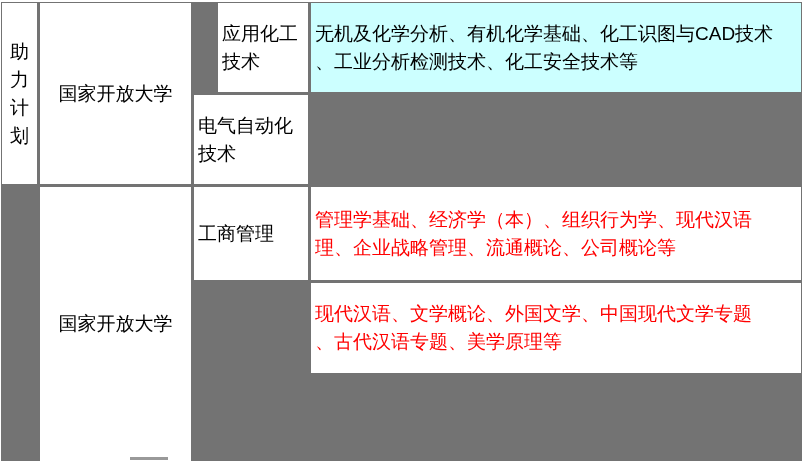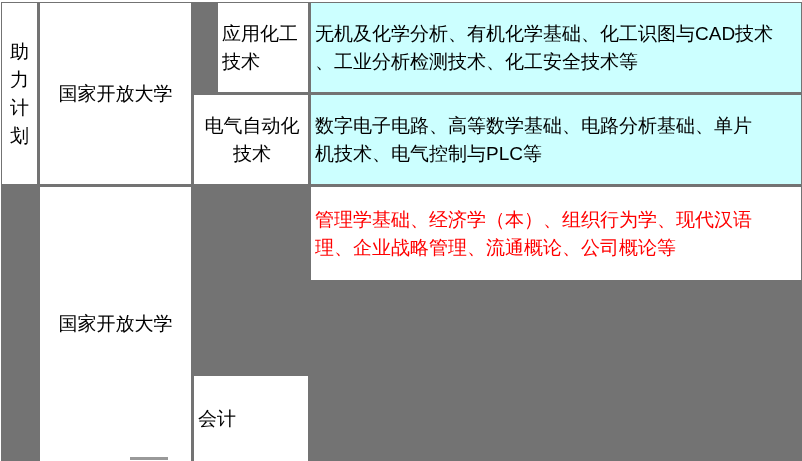--- a/index.html
+++ b/index.html
@@ -50,21 +50,21 @@
   }
   .courses-text {
     white-space: pre-line;
   }
 
   
   .cat-1    { grid-column: 1; grid-row: 1 / span 2; }
   .school-1 { grid-column: 2; grid-row: 1 / span 2; }
   .major-1  { grid-column: 3; grid-row: 1; margin-left: 24px; }
   .course-1 { grid-column: 4; grid-row: 1; }
-  .major-2  { grid-column: 3; grid-row: 2; text-align: center; }
+  .major-2  { grid-column: 3; grid-row: 2; }
   .course-2 { grid-column: 4; grid-row: 2; }
   .cat-2    { grid-column: 1; grid-row: 3 / span 3; }
   .school-2 { grid-column: 2; grid-row: 3 / span 3; }
   .major-3  { grid-column: 3; grid-row: 3; }
   .course-3 { grid-column: 4; grid-row: 3; }
   .major-4  { grid-column: 3; grid-row: 4; }
   .course-4 { grid-column: 4; grid-row: 4; }
   .major-5  { grid-column: 3; grid-row: 5; }
   .course-5 { grid-column: 4; grid-row: 5; }
 
@@ -96,37 +96,37 @@
       <span>应用化工技术</span>
     </div>
     <div class="cell left hl course-1">
       <span class="courses-text">无机及化学分析、有机化学基础、化工识图与CAD技术
 、工业分析检测技术、化工安全技术等</span>
     </div>
 
     <div class="cell left major-2">
       <span>电气自动化技术</span>
     </div>
-    <div class="cell left hl course-2">
-      <span class="courses-text">数字电子电路、高等数学基础、电路分析基础、单片
-机技术、电气控制与PLC等</span>
-    </div>
 
 
     <div class="cell center school-2">
       <span>国家开放大学</span>
     </div>
 
+    <div class="cell left major-3">
+      <span>工商管理</span>
+    </div>
     <div class="cell left red course-3">
       <span class="courses-text">管理学基础、经济学（本）、组织行为学、现代汉语
 理、企业战略管理、流通概论、公司概论等</span>
     </div>
 
+    <div class="cell left red course-4">
+      <span class="courses-text">现代汉语、文学概论、外国文学、中国现代文学专题
+、古代汉语专题、美学原理等</span>
+    </div>
 
-    <div class="cell left major-5">
-      <span>会计</span>
-    </div>
 
   </div>
 
   <div class="scrollbar-fragment"></div>
 
 </div>
 
 </body></html>

